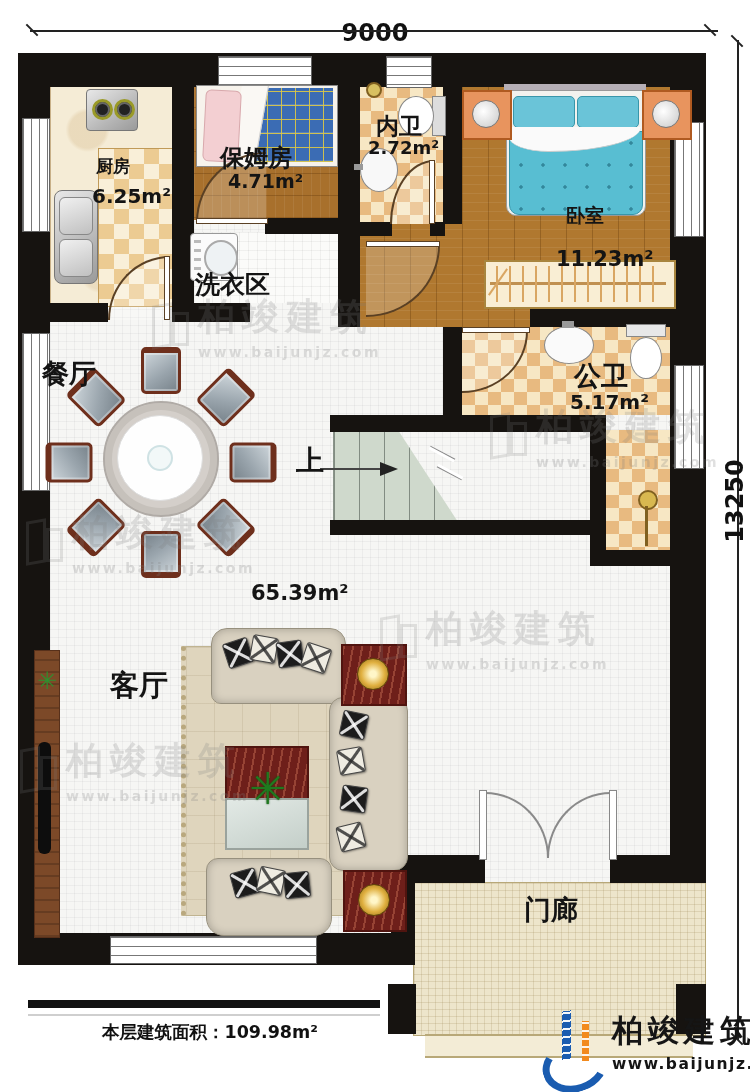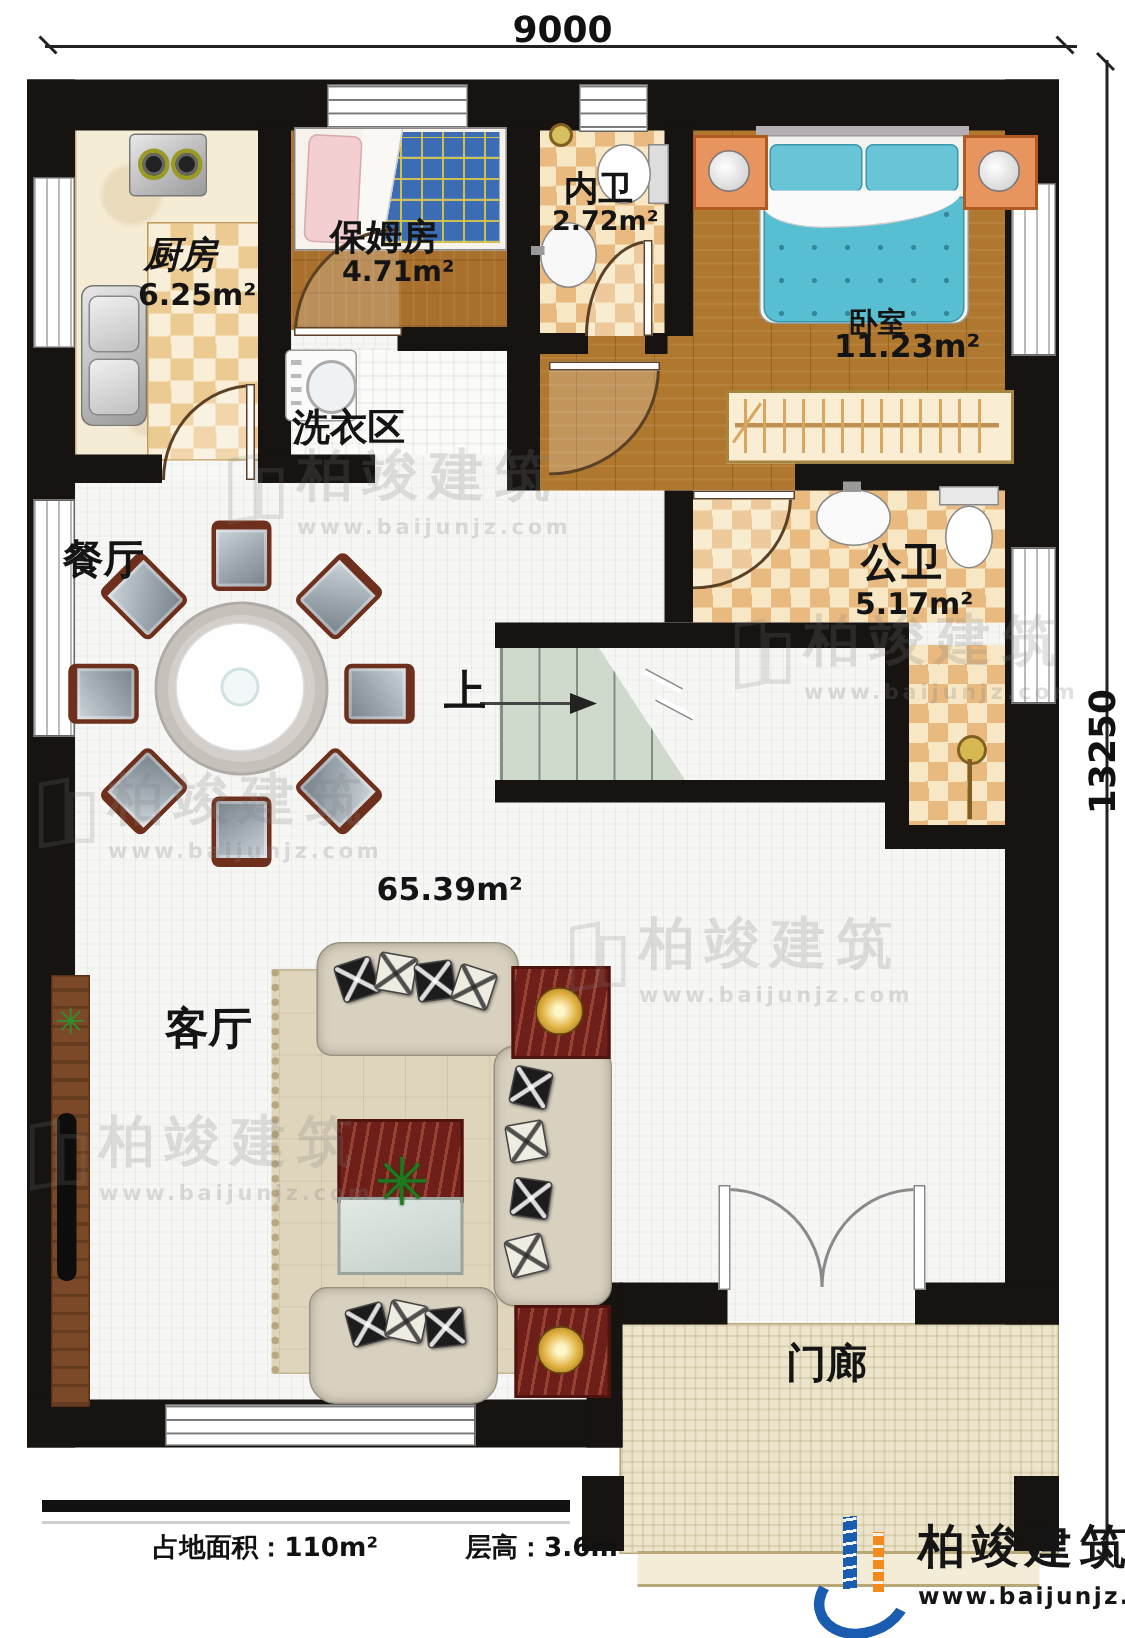--- a/index.html
+++ b/index.html
@@ -238,37 +238,37 @@
   </div>
   <div class="abs" style="left:34px;top:650px;width:24px;height:286px;background-color:#7c4928;border:1px solid #57301a;background-image:repeating-linear-gradient(0deg,rgba(0,0,0,.18) 0 2px,transparent 2px 12px);"></div>
   <div class="abs" style="left:38px;top:742px;width:13px;height:112px;background:#0d0d0d;border-radius:6px;"></div>
   <div class="abs" style="left:32px;top:666px;width:30px;height:30px;font-size:24px;line-height:30px;text-align:center;color:#2f8f2f;">✳</div>
 
   <div class="arc" style="left:485px;top:792px;width:62px;height:64px;border-top-right-radius:100%;border-top:2px solid #8a8a8a;border-right:2px solid #8a8a8a;background:none;"></div>
   <div class="arc" style="left:547px;top:792px;width:62px;height:64px;border-top-left-radius:100%;border-top:2px solid #8a8a8a;border-left:2px solid #8a8a8a;background:none;"></div>
   <div class="abs" style="left:479px;top:790px;width:6px;height:68px;background:#fff;border:1px solid #888;"></div>
   <div class="abs" style="left:609px;top:790px;width:6px;height:68px;background:#fff;border:1px solid #888;"></div>
 
-  <div class="lbl" style="left:96px;top:158px;font-size:24px;font-style:italic;">厨房</div>
+  <div class="lbl" style="left:96px;top:158px;font-size:17px;">厨房</div>
   <div class="lbl" style="left:92px;top:186px;font-size:20px;">6.25m²</div>
   <div class="lbl" style="left:220px;top:146px;font-size:24px;">保姆房</div>
   <div class="lbl" style="left:228px;top:172px;font-size:19px;">4.71m²</div>
   <div class="lbl" style="left:195px;top:272px;font-size:25px;">洗衣区</div>
   <div class="lbl" style="left:376px;top:114px;font-size:23px;">内卫</div>
   <div class="lbl" style="left:368px;top:139px;font-size:18px;">2.72m²</div>
   <div class="lbl" style="left:566px;top:206px;font-size:19px;text-align:center;">卧室</div>
-  <div class="lbl" style="left:556px;top:220px;font-size:21px;">11.23m²</div>
+  <div class="lbl" style="left:556px;top:248px;font-size:21px;">11.23m²</div>
   <div class="lbl" style="left:574px;top:362px;font-size:27px;">公卫</div>
   <div class="lbl" style="left:570px;top:392px;font-size:20px;">5.17m²</div>
   <div class="lbl" style="left:42px;top:360px;font-size:27px;">餐厅</div>
   <div class="lbl" style="left:251px;top:582px;font-size:21px;">65.39m²</div>
   <div class="lbl" style="left:110px;top:670px;font-size:29px;">客厅</div>
   <div class="lbl" style="left:524px;top:896px;font-size:27px;">门廊</div>
 
-  <div class="dimtext" style="left:330px;top:6px;width:90px;">9000</div>
+  <div class="dimtext" style="left:330px;top:19px;width:90px;">9000</div>
   <div class="dimline" style="left:30px;top:30px;width:688px;height:2px;"></div>
   <div class="tick" style="left:24px;top:29px;"></div>
   <div class="tick" style="left:702px;top:29px;"></div>
   <div class="dimline" style="left:737px;top:40px;width:2px;height:1000px;"></div>
   <div class="tick" style="left:729px;top:40px;"></div>
   <div class="tick" style="left:729px;top:1038px;"></div>
   <div class="dimtext" style="left:660px;top:487px;width:150px;transform:rotate(-90deg);">13250</div>
 
   <div class="wm" style="left:150px;top:292px;">
     <div class="wm-mark">
@@ -318,23 +318,21 @@
     <div class="wm-texts">
         <span class="wm-brand">柏竣建筑</span>
     <span class="wm-url">www.baijunjz.com</span>
       </div>
   </div>
 
   <div class="abs" style="left:28px;top:1000px;width:352px;height:8px;background:#111;"></div>
   <div class="abs" style="left:28px;top:1014px;width:352px;height:2px;background:#cfcfcf;"></div>
   <div class="abs" style="left:102px;top:1021px;">
     <div class="stat-row">
-      <span>占地面积：</span><span>110m²</span>
-      <span style="display:inline-block;width:46px;"></span>
-      <span>层高：</span><span>3.6m</span>
+      <span>本层建筑面积：</span><span>109.98m²</span>
     </div>
   </div>
 
   <div class="abs" style="left:540px;top:1004px;width:210px;height:86px;">
     <div class="abs" style="left:0px;top:2px;width:66px;height:80px;">
       <div class="abs" style="left:2px;top:34px;width:52px;height:38px;border:7px solid #1a5cb0;border-top-color:transparent;border-right-color:transparent;border-radius:50%;transform:rotate(-18deg);"></div>
       <div class="abs" style="left:18px;top:2px;width:17px;height:54px;background:#1a5cb0;transform:skewY(-8deg);background-image:repeating-linear-gradient(0deg,rgba(255,255,255,.95) 0 2px,transparent 2px 8px);background-clip:content-box;padding:3px 4px;box-sizing:border-box;"></div>
       <div class="abs" style="left:38px;top:12px;width:15px;height:46px;background:#f28a1e;background-image:repeating-linear-gradient(0deg,rgba(255,255,255,.9) 0 2px,transparent 2px 8px);background-clip:content-box;padding:3px 4px;box-sizing:border-box;"></div>
     </div>
     <div class="abs" style="left:72px;top:6px;">

